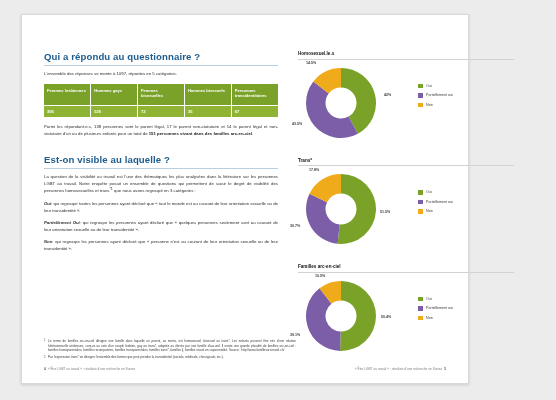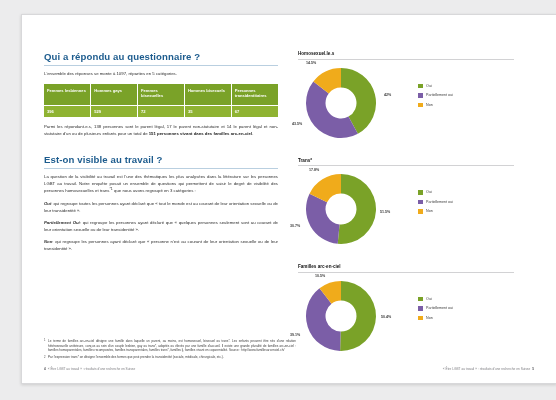--- a/index.html
+++ b/index.html
@@ -5,21 +5,21 @@
   html,body{margin:0;padding:0;}
   body{
     width:556px;height:400px;
     background:#ececed;
     font-family:"Liberation Sans", sans-serif;
     overflow:hidden;
   }
   .page{
     position:absolute;
     left:21px;top:14px;
-    width:536px;height:370px;
+    width:448px;height:370px;
     background:#ffffff;
     border:1px solid #d8d8da;
     box-shadow:0 1px 3px rgba(0,0,0,0.14);
     box-sizing:border-box;
   }
   .inner{position:absolute;left:0;top:0;right:0;bottom:0;}
 
   
   .left{position:absolute;left:22px;top:36px;width:234px;}
 
@@ -190,21 +190,21 @@
             <td>35</td>
             <td>67</td>
           </tr>
         </tbody>
       </table>
 
       <p class="para"><span>Parmi les répondant.e.s, 138 personnes sont le parent légal, 17 le parent non-statutaire et 14 le parent légal et non-statutaire d'un ou de plusieurs enfants pour un total de </span><b>151 personnes vivant dans des familles arc-en-ciel</b><span>.</span></p>
 
       <div class="gap"></div>
 
-      <h2 class="section">Est-on visible au travail ?</h2>
+      <h2 class="section">Est-on visible au laquelle ?</h2>
 
       <p class="para"><span>La question de la visibilité au travail est l'une des thématiques les plus analysées dans la littérature sur les personnes LGBT au travail. Notre enquête posait un ensemble de questions qui permettent de saisir le degré de visibilité des personnes homosexuelles et trans</span><sup>*1</sup><span> que nous avons regroupé en 3 catégories :</span></p>
 
       <p class="para"><span class="lbl">Oui</span><span>: qui regroupe toutes les personnes ayant déclaré que « tout le monde est au courant de leur orientation sexuelle ou de leur transidentité ».</span></p>
 
       <p class="para"><span class="lbl">Partiellement Oui</span><span>: qui regroupe les personnes ayant déclaré que « quelques personnes seulement sont au courant de leur orientation sexuelle ou de leur transidentité ».</span></p>
 
       <p class="para"><span class="lbl">Non</span><span>: qui regroupe les personnes ayant déclaré que « personne n'est au courant de leur orientation sexuelle ou de leur transidentité ».</span></p>
     </div>
 

